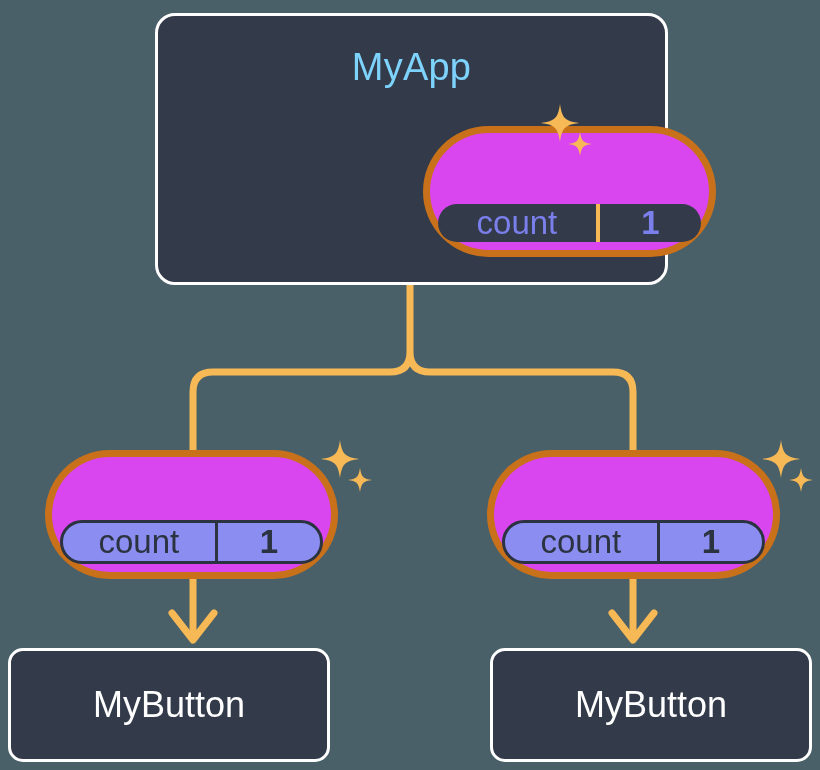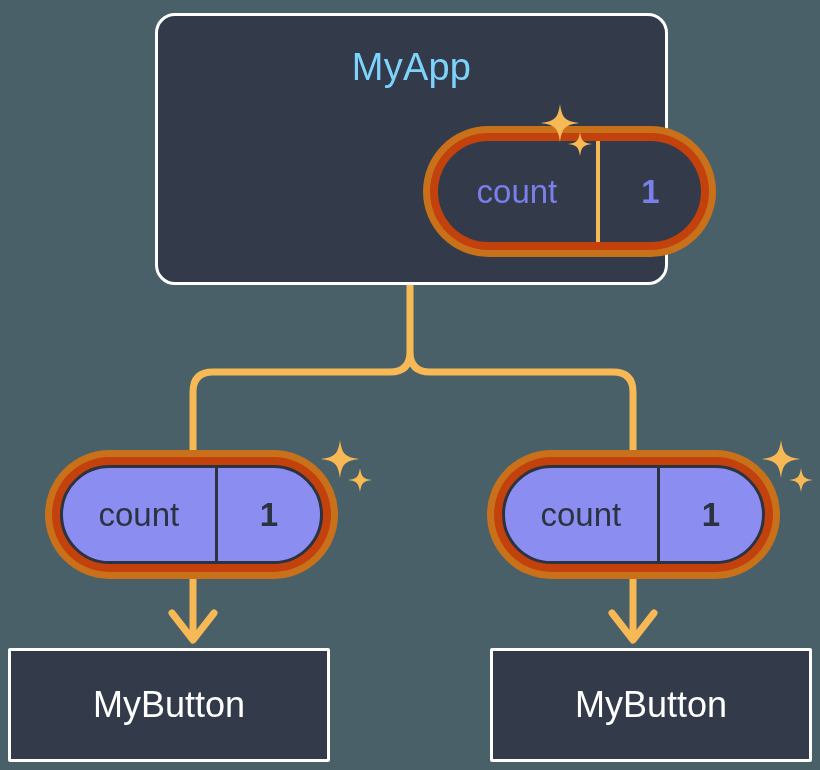--- a/index.html
+++ b/index.html
@@ -51,23 +51,24 @@
     box-sizing: border-box;
     border-radius: 999px;
     background: #c8711a;           
     padding: 7px;
     display: flex;
   }
   .pill-inner {
     flex: 1;
     box-sizing: border-box;
     border-radius: 999px;
-    background: #c2410c;           
+    background: #d946ef;           
     padding: 8px;
     display: flex;
+    align-items: flex-end;
   }
   .pill-body {
     flex: 1;
     box-sizing: border-box;
     border-radius: 999px;
     display: flex;
     align-items: stretch;
     overflow: hidden;
   }
   .pill-key, .pill-val {
@@ -124,21 +125,21 @@
   .pill-child-right { left: 487px; }
 
   
   .btn-box {
     position: absolute;
     top: 648px;
     width: 322px;
     height: 114px;
     background: #333b4a;
     border: 3px solid #ffffff;
-    border-radius: 2px;
+    border-radius: 15px;
     box-sizing: border-box;
     display: flex;
     align-items: center;
     justify-content: center;
   }
   .btn-box-left  { left: 8px; }
   .btn-box-right { left: 490px; }
   .btn-label {
     color: #ffffff;
     font-size: 36px;

